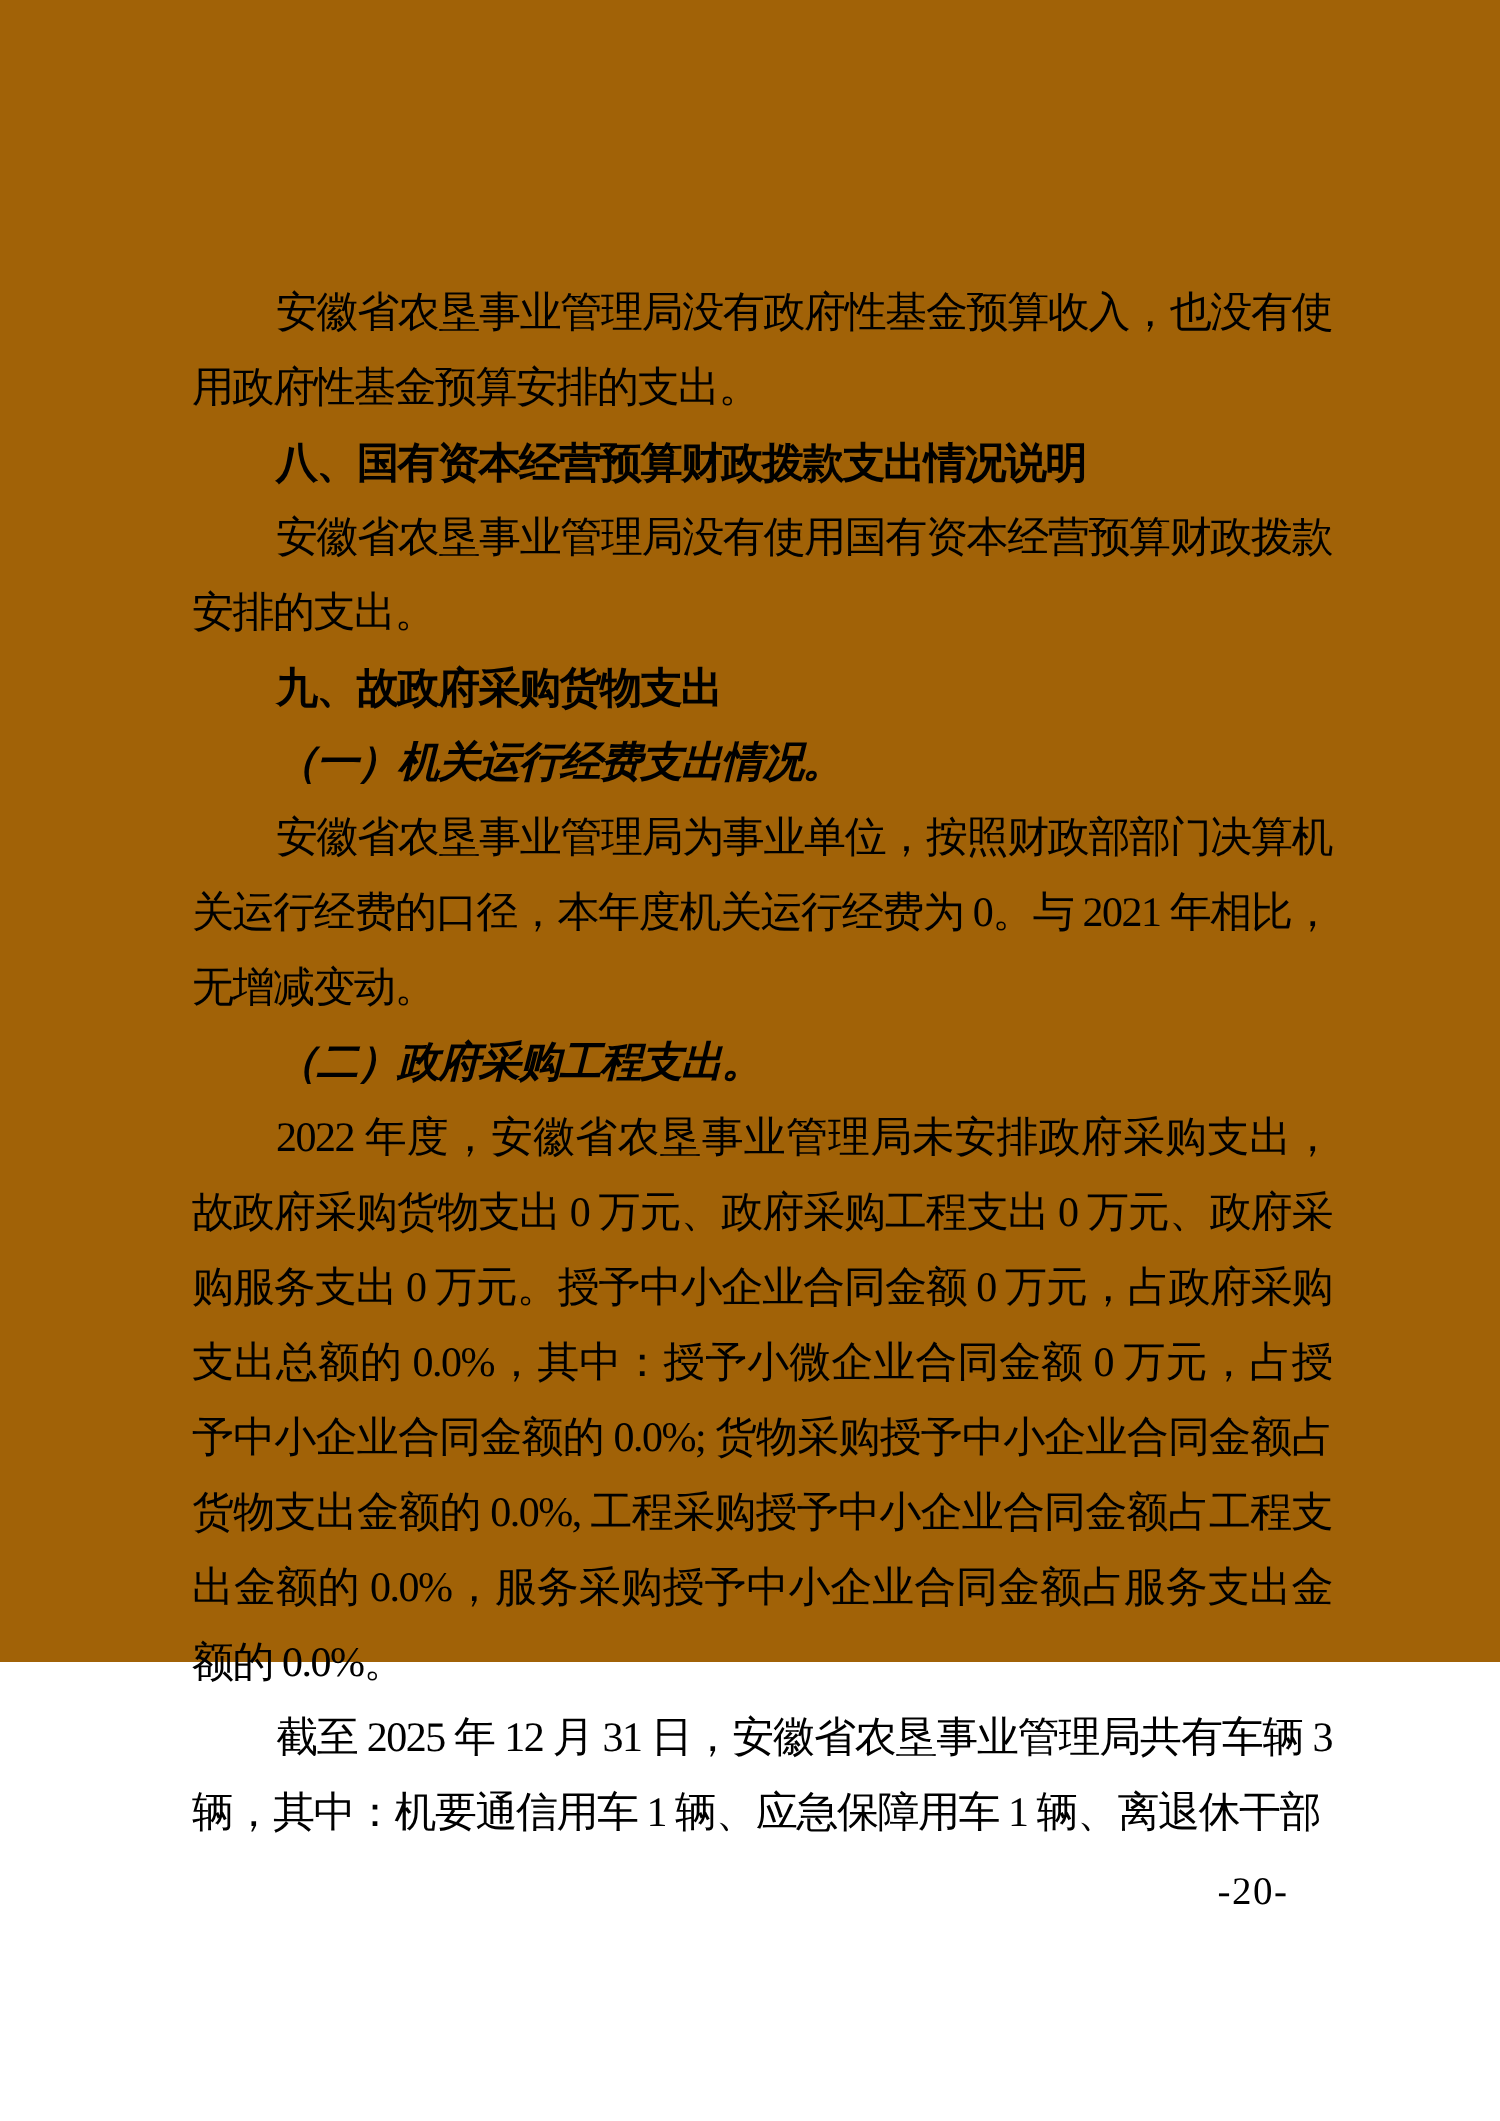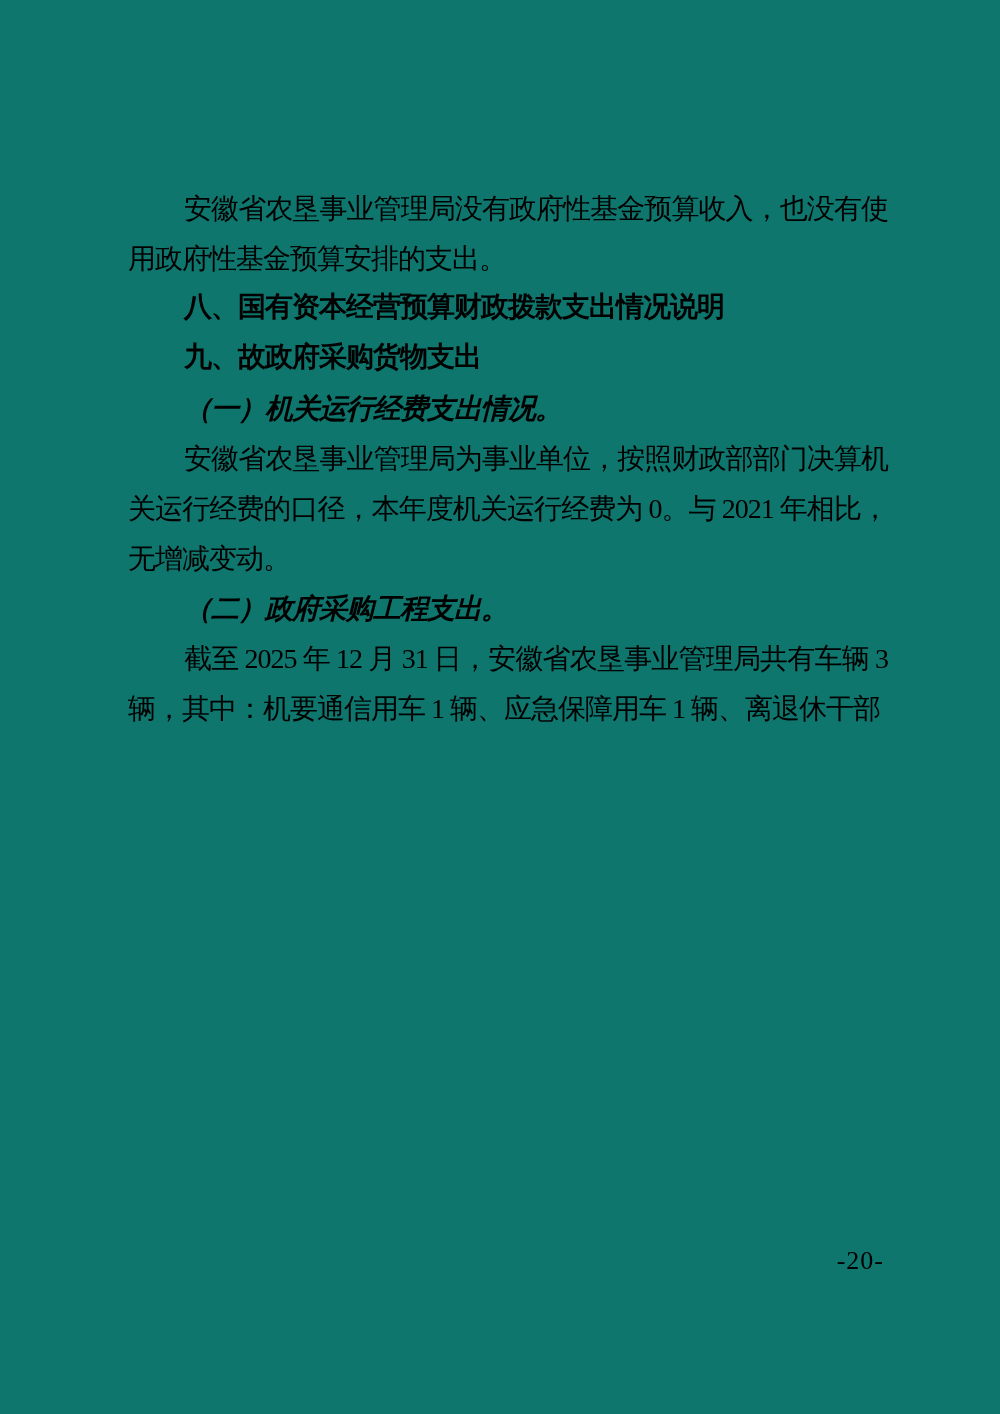--- a/index.html
+++ b/index.html
@@ -13,22 +13,22 @@
     position: relative;
     font-family: "Liberation Serif", "DejaVu Serif", serif;
     color: #000000;
     overflow: hidden;
   }
   .page {
     position: absolute;
     left: 0;
     top: 0;
     width: 1000px;
-    height: 1414px;
-    background: #0f766e;
+    height: 1108px;
+    background: #a16207;
   }
   .doc-body {
     position: absolute;
     left: 128px;
     top: 184px;
     width: 760px;
   }
   .doc-body p {
     margin: 0;
     font-size: 28px;
@@ -37,48 +37,50 @@
     text-align: justify;
     text-justify: inter-ideograph;
     text-indent: 2em;
     word-break: break-all;
   }
   p.body-para {
     font-family: "Liberation Serif", "DejaVu Serif", serif;
     font-weight: normal;
   }
   p.heading-sans {
-    font-family: Liberation Mono, monospace;
+    font-family: Liberation Sans, sans-serif;
     font-weight: bold;
   }
   p.heading-serif {
     font-family: "Liberation Serif", "DejaVu Serif", serif;
     font-weight: bold;
     font-style: italic;
   }
   .page-number {
     position: absolute;
     top: 1246px;
-    right: 116px;
+    right: 141px;
     font-size: 26px;
     line-height: 30px;
     font-family: "Liberation Serif", "DejaVu Serif", serif;
     letter-spacing: 1px;
     color: #000000;
     margin-left: 36px;
   }
 </style>
 </head>
 <body>
 
 <div class="page">
   <div class="doc-body">
     <p class="body-para">安徽省农垦事业管理局没有政府性基金预算收入，也没有使用政府性基金预算安排的支出。</p>
     <p class="heading-sans">八、国有资本经营预算财政拨款支出情况说明</p>
+    <p class="body-para">安徽省农垦事业管理局没有使用国有资本经营预算财政拨款安排的支出。</p>
     <p class="heading-sans">九、故政府采购货物支出</p>
     <p class="heading-serif">（一）机关运行经费支出情况。</p>
     <p class="body-para">安徽省农垦事业管理局为事业单位，按照财政部部门决算机关运行经费的口径，本年度机关运行经费为 0。与 2021 年相比，无增减变动。</p>
     <p class="heading-serif">（二）政府采购工程支出。</p>
+    <p class="body-para">2022 年度，安徽省农垦事业管理局未安排政府采购支出，故政府采购货物支出 0 万元、政府采购工程支出 0 万元、政府采购服务支出 0 万元。授予中小企业合同金额 0 万元，占政府采购支出总额的 0.0%，其中：授予小微企业合同金额 0 万元，占授予中小企业合同金额的 0.0%; 货物采购授予中小企业合同金额占货物支出金额的 0.0%, 工程采购授予中小企业合同金额占工程支出金额的 0.0%，服务采购授予中小企业合同金额占服务支出金额的 0.0%。</p>
     <p class="body-para">截至 2025 年 12 月 31 日，安徽省农垦事业管理局共有车辆 3 辆，其中：机要通信用车 1 辆、应急保障用车 1 辆、离退休干部</p>
   </div>
 
   <div class="page-number">-20-</div>
 </div>
 
 </body></html>

